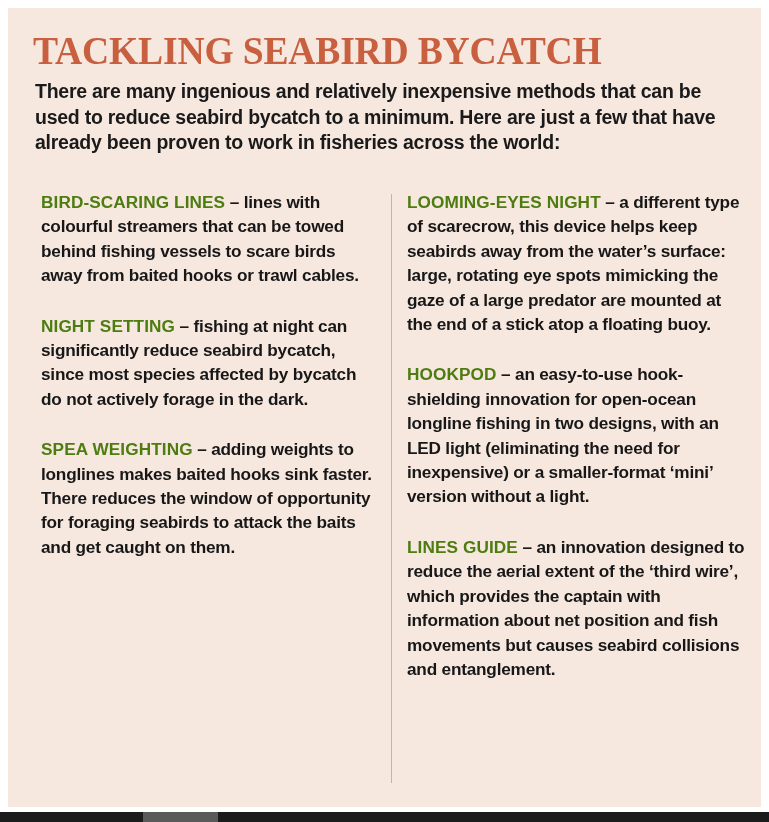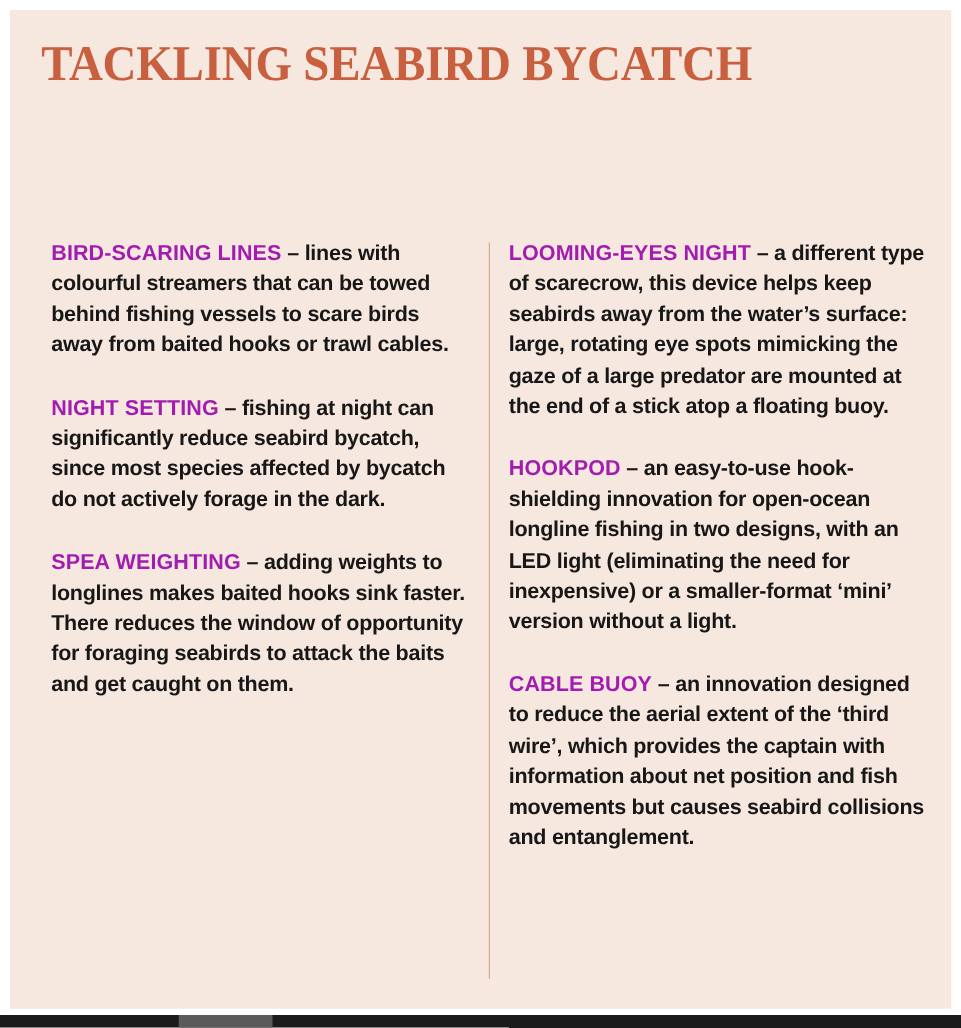--- a/index.html
+++ b/index.html
@@ -75,21 +75,21 @@
     font-family: "Liberation Sans", sans-serif;
     font-weight: bold;
     font-size: 17.2px;
     line-height: 24.4px;
     color: #171717;
     letter-spacing: -0.2px;
   }
   .entry:last-child { margin-bottom: 0; }
 
   .entry-term {
-    color: #a21caf;
+    color: #4d7c0f;
     font-weight: bold;
     letter-spacing: 0.1px;
   }
   .entry-dash { color: #171717; }
   .entry-body { color: #171717; }
 
   #scrollbar-track {
     position: absolute;
     left: 0;
     top: 812px;
@@ -106,31 +106,32 @@
     background: #5a5a5a;
   }
 </style>
 </head>
 <body>
 
 <div id="infographic-panel">
 
   <div id="title">TACKLING SEABIRD BYCATCH</div>
 
+  <div id="intro">There are many ingenious and relatively inexpensive methods that can be used to reduce seabird bycatch to a minimum. Here are just a few that have already been proven to work in fisheries across the world:</div>
 
   <div id="divider"></div>
 
   <div class="column" id="column-left">
       <p class="entry"><span class="entry-term">BIRD-SCARING LINES</span><span class="entry-dash"> – </span><span class="entry-body">lines with colourful streamers that can be towed behind fishing vessels to scare birds away from baited hooks or trawl cables.</span></p>
       <p class="entry"><span class="entry-term">NIGHT SETTING</span><span class="entry-dash"> – </span><span class="entry-body">fishing at night can significantly reduce seabird bycatch, since most species affected by bycatch do not actively forage in the dark.</span></p>
       <p class="entry"><span class="entry-term">SPEA WEIGHTING</span><span class="entry-dash"> – </span><span class="entry-body">adding weights to longlines makes baited hooks sink faster. There reduces the window of opportunity for foraging seabirds to attack the baits and get caught on them.</span></p>
     </div>
   <div class="column" id="column-right">
       <p class="entry"><span class="entry-term">LOOMING-EYES NIGHT</span><span class="entry-dash"> – </span><span class="entry-body">a different type of scarecrow, this device helps keep seabirds away from the water’s surface: large, rotating eye spots mimicking the gaze of a large predator are mounted at the end of a stick atop a floating buoy.</span></p>
       <p class="entry"><span class="entry-term">HOOKPOD</span><span class="entry-dash"> – </span><span class="entry-body">an easy-to-use hook-shielding innovation for open-ocean longline fishing in two designs, with an LED light (eliminating the need for inexpensive) or a smaller-format ‘mini’ version without a light.</span></p>
-      <p class="entry"><span class="entry-term">CABLE BUOY</span><span class="entry-dash"> – </span><span class="entry-body">an innovation designed to reduce the aerial extent of the ‘third wire’, which provides the captain with information about net position and fish movements but causes seabird collisions and entanglement.</span></p>
+      <p class="entry"><span class="entry-term">LINES GUIDE</span><span class="entry-dash"> – </span><span class="entry-body">an innovation designed to reduce the aerial extent of the ‘third wire’, which provides the captain with information about net position and fish movements but causes seabird collisions and entanglement.</span></p>
     </div>
 
 </div>
 
 <div id="scrollbar-track">
   <div id="scrollbar-thumb"></div>
 </div>
 
 </body></html>

